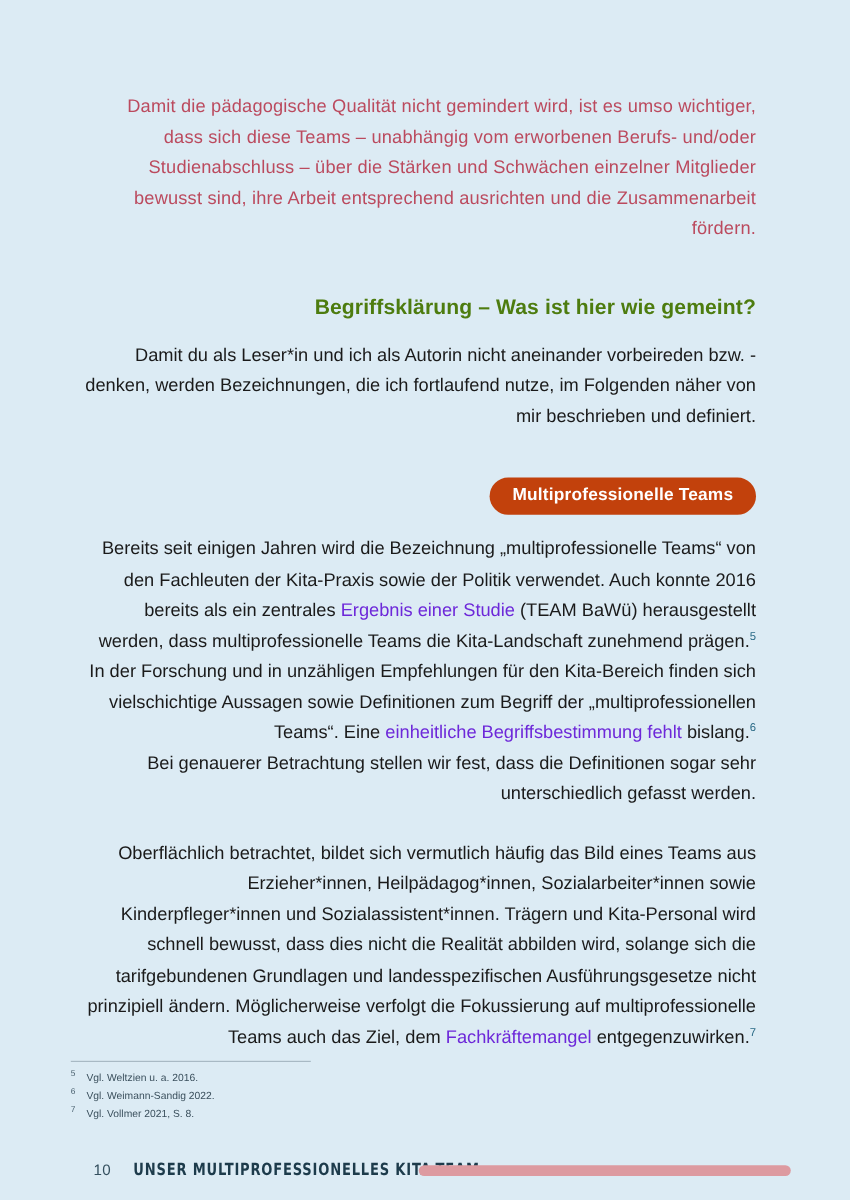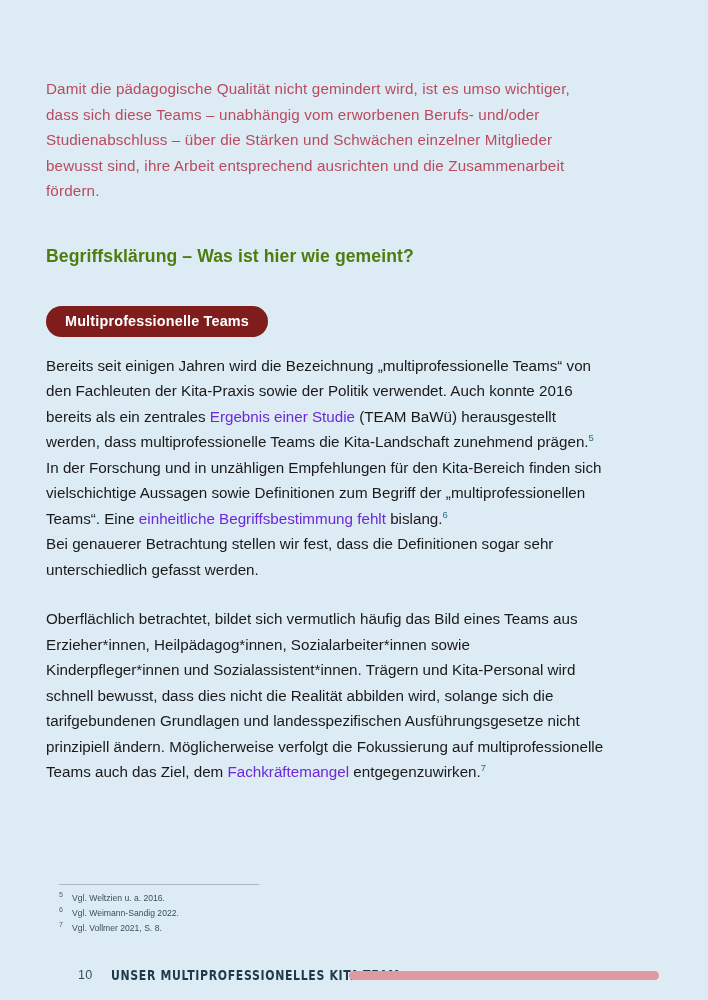--- a/index.html
+++ b/index.html
@@ -19,23 +19,24 @@
 
   .page {
     position: relative;
     width: 708px;
     height: 1000px;
     box-sizing: border-box;
   }
 
   .content {
     position: absolute;
-    left: 46px;
+    left: 70px;
     top: 0;
     width: 560px;
+    text-align: right;
   }
 
   
   .intro {
     margin: 0;
     padding-top: 76px;
     color: #bb4a5e;
     font-size: 15.2px;
     line-height: 25.6px;
     font-weight: 400;
@@ -82,21 +83,21 @@
     color: #2a6a86;
     font-weight: 400;
   }
 
   
   .badge-wrap {
     padding-top: 38px;
   }
   .badge {
     display: inline-block;
-    background: #7f1d1d;
+    background: #c2410c;
     color: #ffffff;
     font-size: 14.4px;
     font-weight: 700;
     letter-spacing: 0.012em;
     padding: 7px 19px 8px 19px;
     border-radius: 20px;
     line-height: 16px;
     white-space: nowrap;
   }
 
@@ -177,20 +178,21 @@
 <body>
 
 <div class="page">
 
   <div class="content">
 
     <p class="intro">Damit die pädagogische Qualität nicht gemindert wird, ist es umso wichtiger, dass sich diese Teams – unabhängig vom erworbenen Berufs- und/oder Studienabschluss – über die Stärken und Schwächen einzelner Mitglieder bewusst sind, ihre Arbeit entsprechend ausrichten und die Zusammenarbeit fördern.</p>
 
     <h2 class="section-heading">Begriffsklärung – Was ist hier wie gemeint?</h2>
 
+    <p class="body-text">Damit du als Leser*in und ich als Autorin nicht aneinander vorbeireden bzw. -denken, werden Bezeichnungen, die ich fortlaufend nutze, im Folgenden näher von mir beschrieben und definiert.</p>
 
     <div class="badge-wrap">
       <span class="badge">Multiprofessionelle Teams</span>
     </div>
 
     <p class="body-text"><span>Bereits seit einigen Jahren wird die Bezeichnung „multiprofessionelle Teams“ von den Fachleuten der Kita-Praxis sowie der Politik verwendet. Auch konnte 2016 bereits als ein zentrales </span><span class="hl">Ergebnis einer Studie</span><span> (TEAM BaWü) herausgestellt werden, dass multiprofessionelle Teams die Kita-Landschaft zunehmend prägen.</span><sup class="fn">5</sup></p>
 
     <p class="body-text tight"><span>In der Forschung und in unzähligen Empfehlungen für den Kita-Bereich finden sich vielschichtige Aussagen sowie Definitionen zum Begriff der „multiprofessionellen Teams“. Eine </span><span class="hl">einheitliche Begriffsbestimmung fehlt</span><span> bislang.</span><sup class="fn">6</sup></p>
 
     <p class="body-text tight">Bei genauerer Betrachtung stellen wir fest, dass die Definitionen sogar sehr unterschiedlich gefasst werden.</p>

